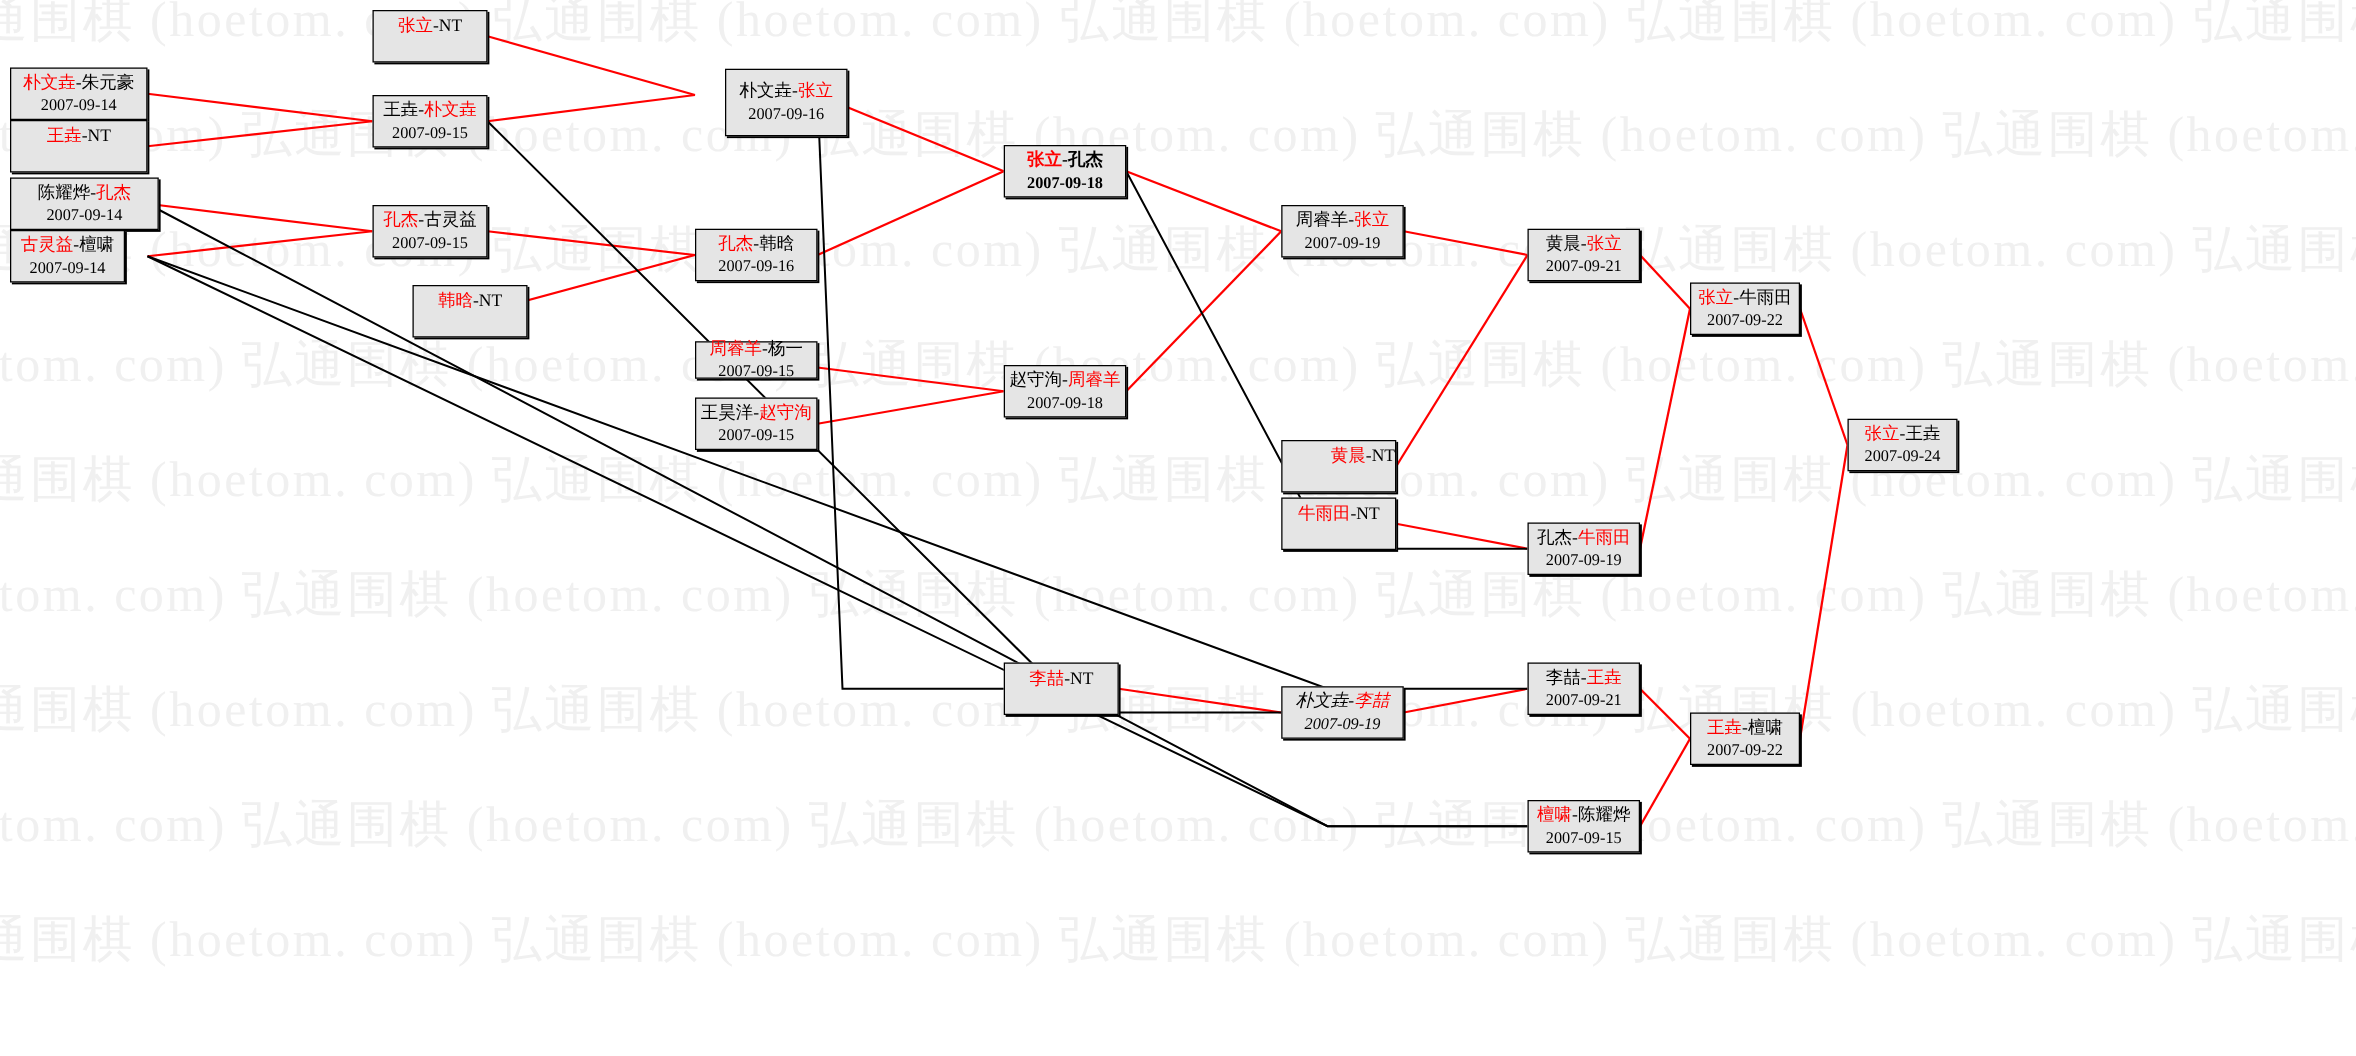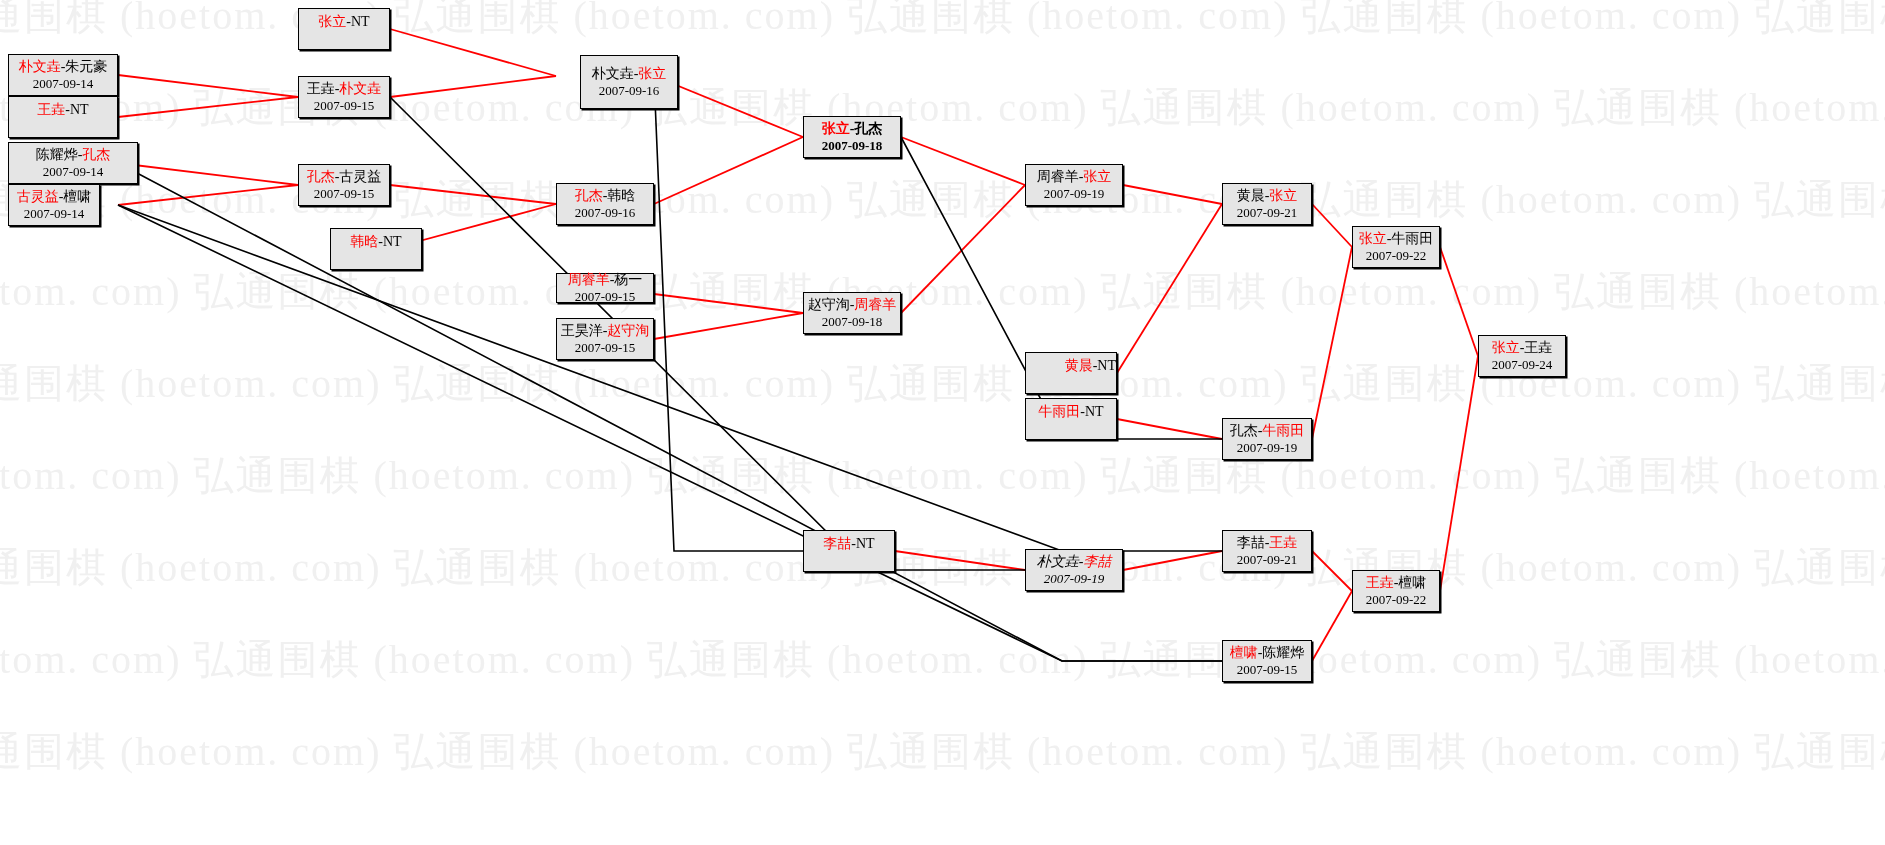--- a/index.html
+++ b/index.html
@@ -113,21 +113,21 @@
     </svg>
 
   <div id="boxes">
       <div class="node" style="left: 8px; top: 54px; width: 110px; height: 42px;">
         <div class="pair"><span class="win">朴文垚</span><span class="sep">-</span><span class="lose">朱元豪</span></div>
         <div class="date">2007-09-14</div>
       </div>
       <div class="node nodate" style="left: 8px; top: 96px; width: 110px; height: 42px;">
         <div class="pair"><span class="win">王垚</span><span class="sep">-</span><span class="lose">NT</span></div>
       </div>
-      <div class="node" style="left: 8px; top: 142px; width: 130px; height: 42px;">
+      <div class="node" style="left: 8px; top: 142px; width: 119px; height: 42px;">
         <div class="pair"><span class="lose">陈耀烨</span><span class="sep">-</span><span class="win">孔杰</span></div>
         <div class="date">2007-09-14</div>
       </div>
       <div class="node" style="left: 8px; top: 184px; width: 92px; height: 42px;">
         <div class="pair"><span class="win">古灵益</span><span class="sep">-</span><span class="lose">檀啸</span></div>
         <div class="date">2007-09-14</div>
       </div>
       <div class="node nodate" style="left: 298px; top: 8px; width: 92px; height: 42px;">
         <div class="pair"><span class="win">张立</span><span class="sep">-</span><span class="lose">NT</span></div>
       </div>

